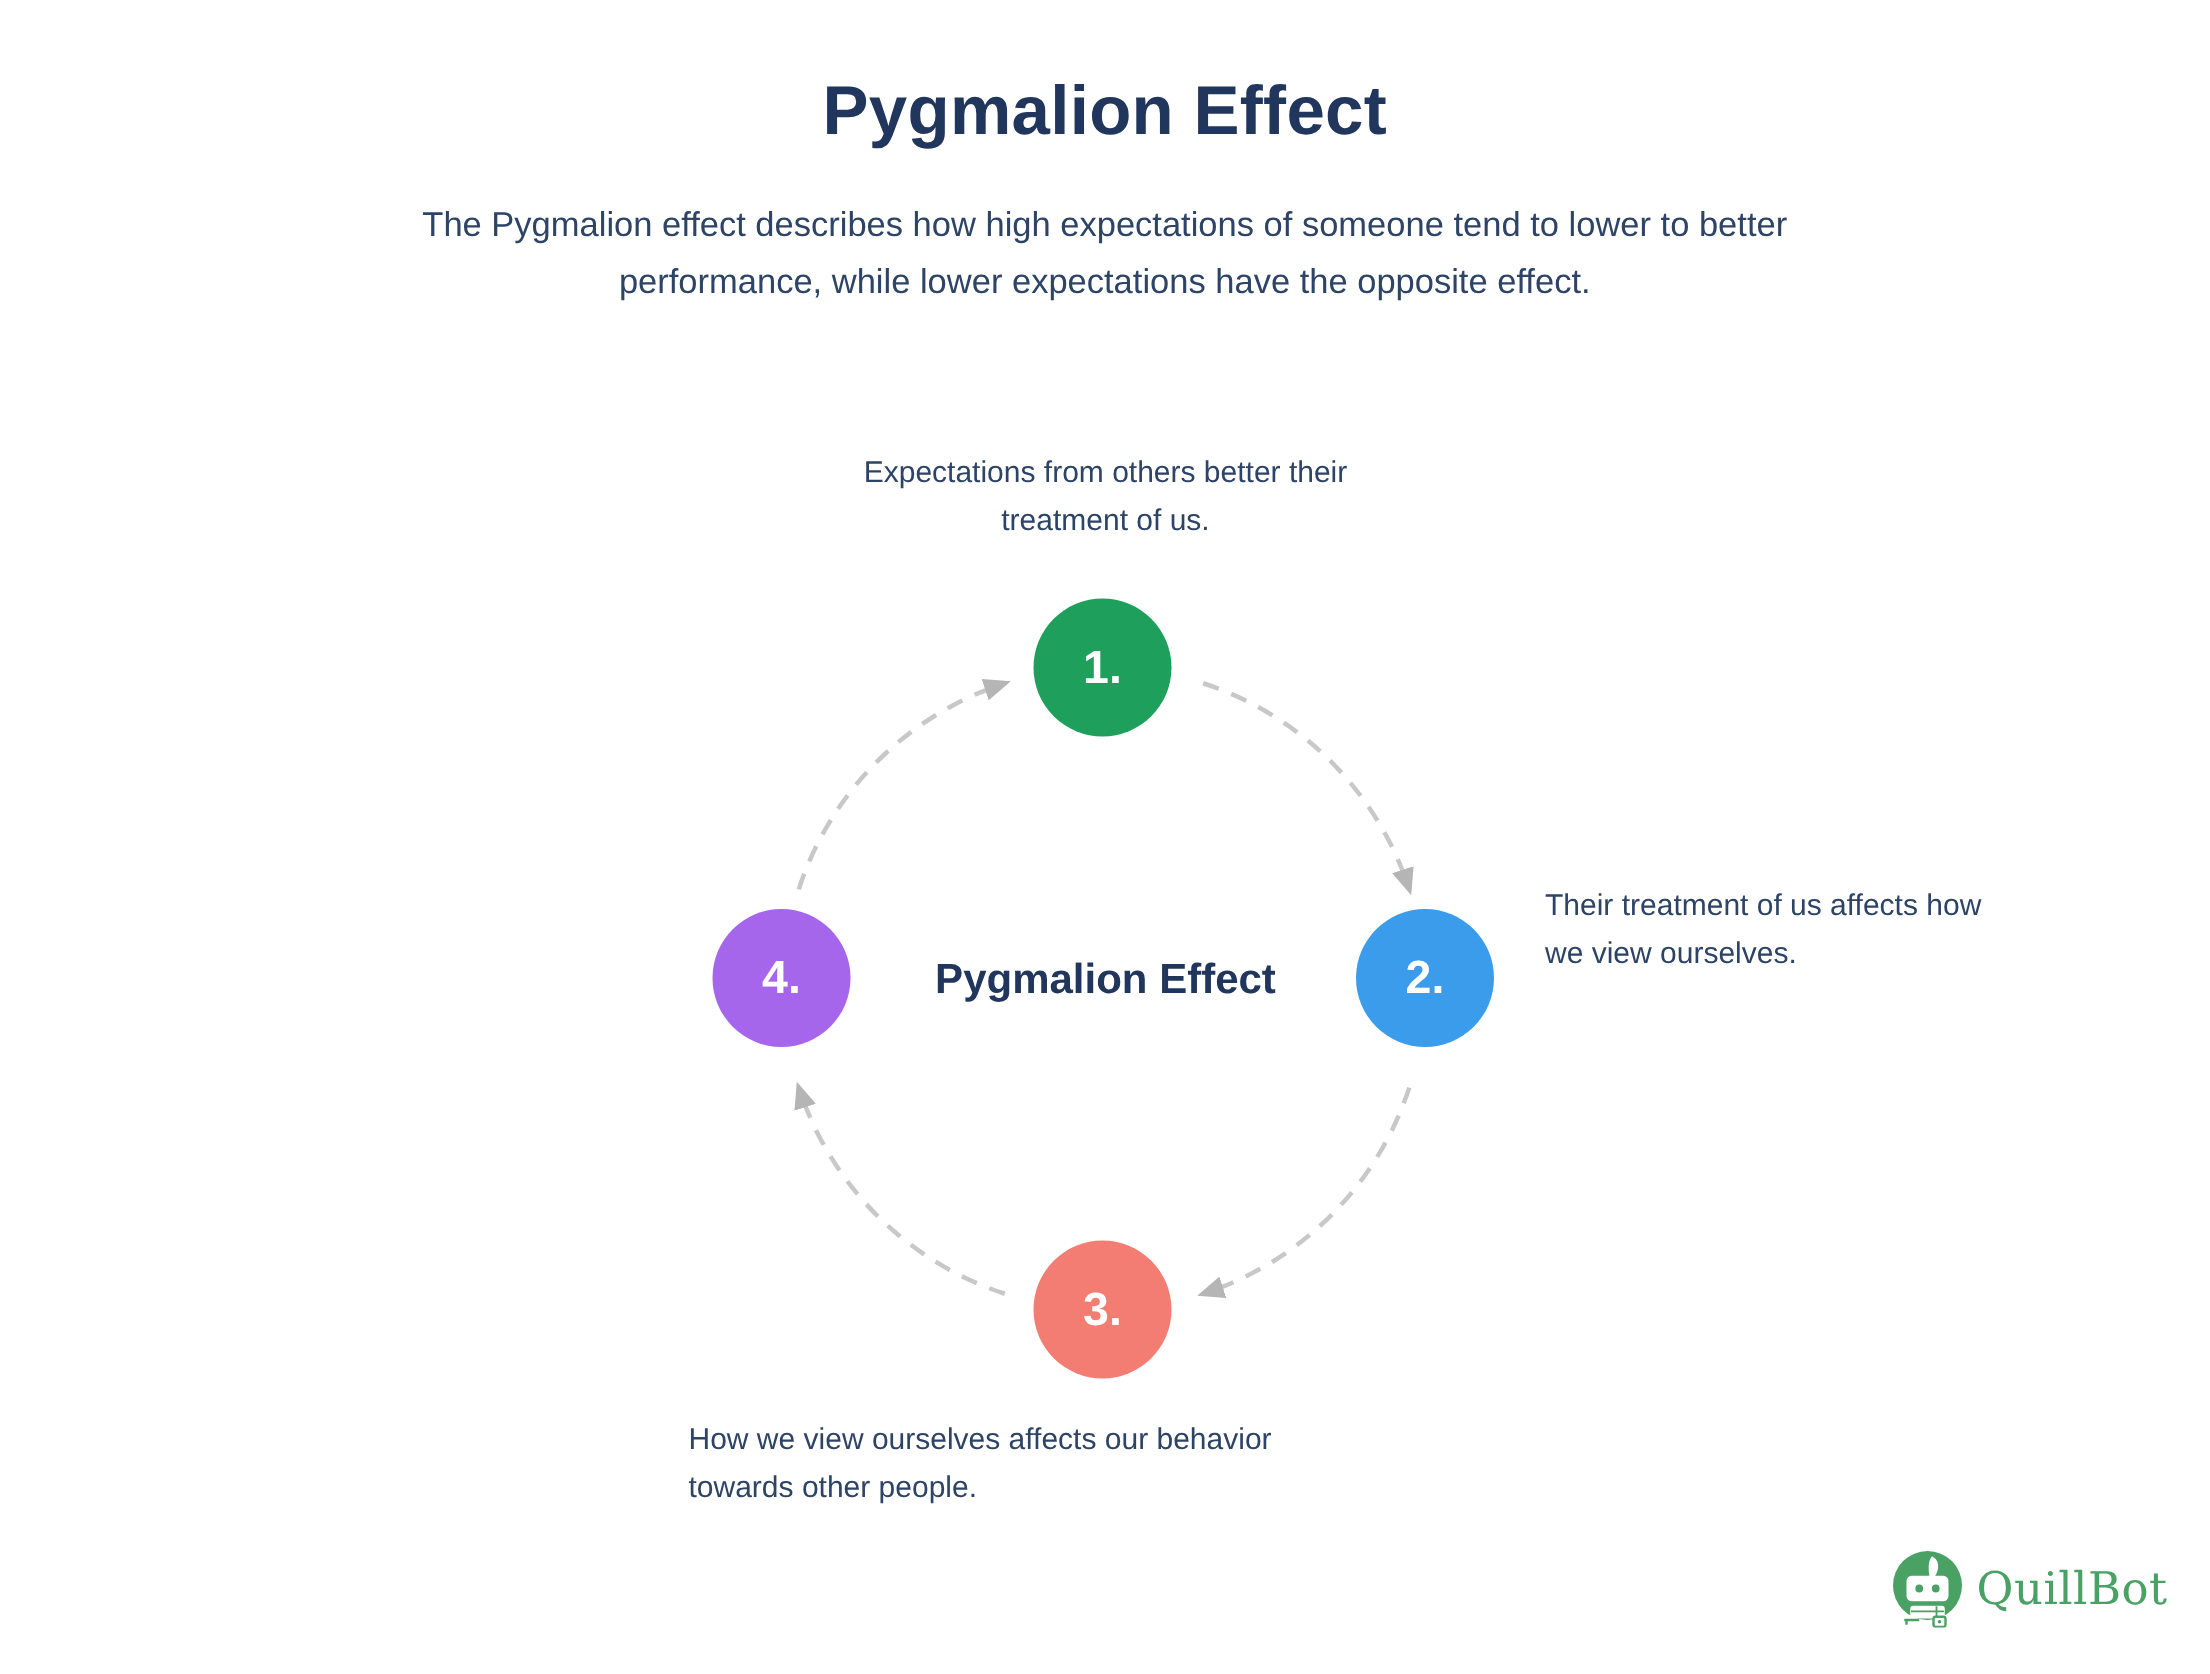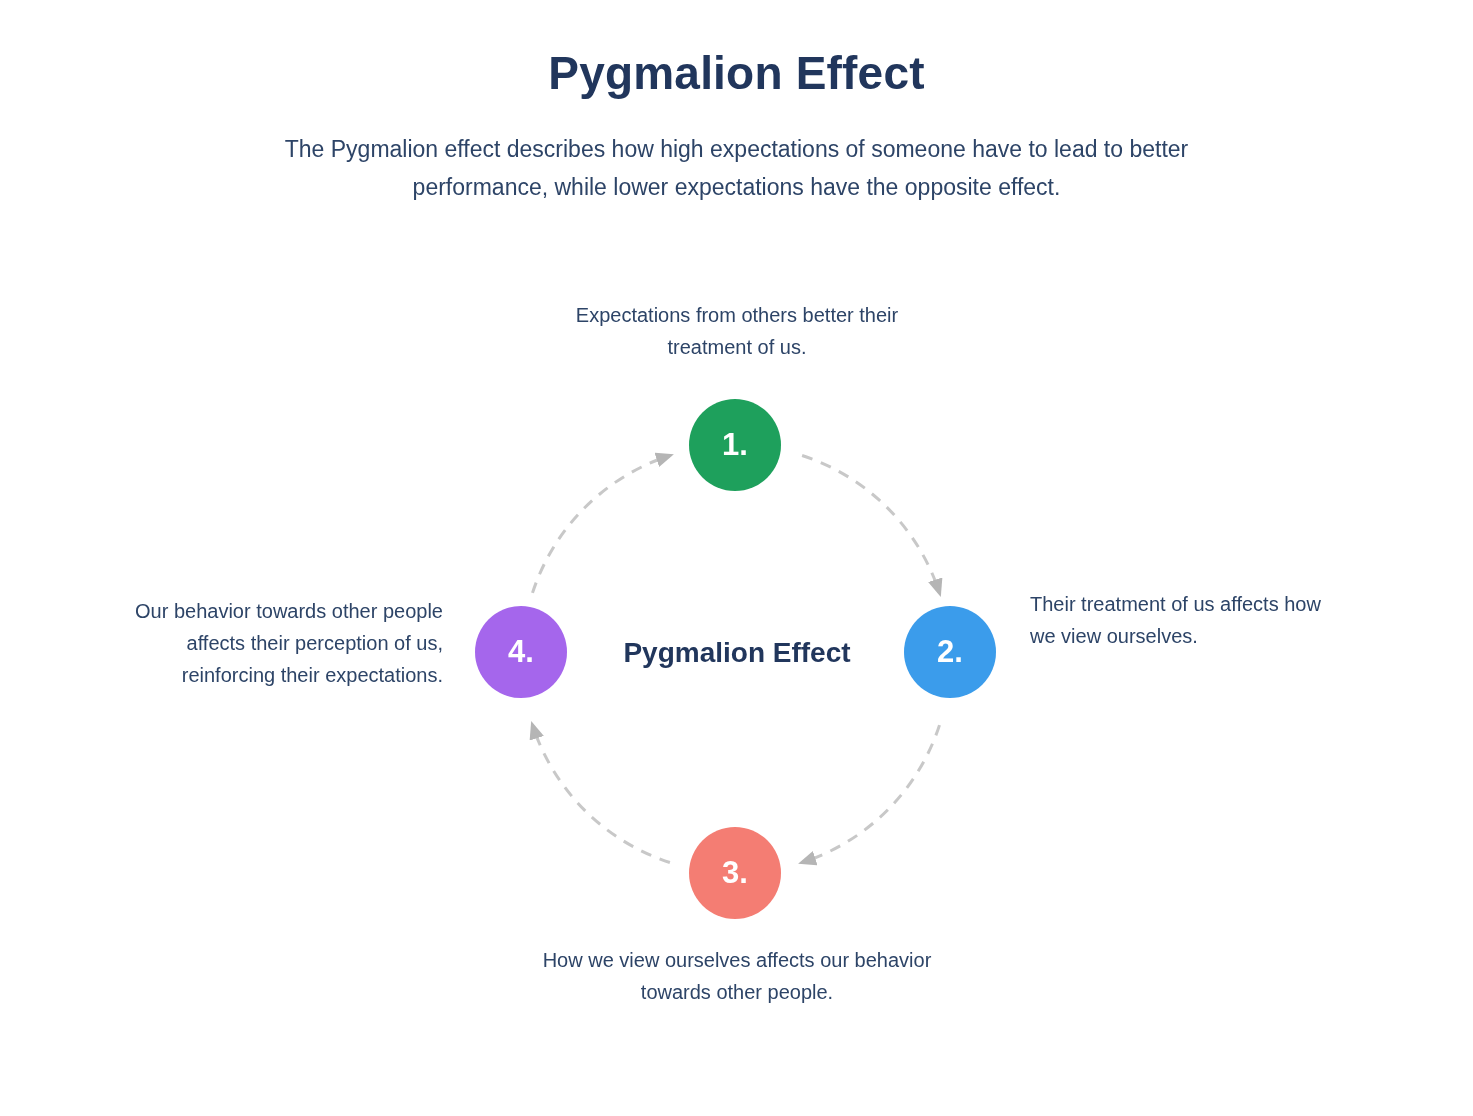--- a/index.html
+++ b/index.html
@@ -65,21 +65,21 @@
 
   .label {
     position: absolute;
     font-size: 20px;
     line-height: 32px;
     color: #2d4467;
     white-space: pre-line;
   }
   .label-top    { left: 437px;  top: 299px; width: 600px; text-align: center; }
   .label-right  { left: 1030px; top: 588px; text-align: left; }
-  .label-bottom { left: 437px;  top: 944px; width: 600px; text-align: center; }
+  .label-bottom { left: 459px;  top: 944px; width: 600px; text-align: left; }
   .label-left   { right: 1030px; top: 595px; text-align: right; }
 
   .logo {
     position: absolute;
     top: 1033px; right: 28px;
     display: flex;
     align-items: center;
     gap: 9px;
   }
   .logo-text {
@@ -89,21 +89,21 @@
     letter-spacing: 0.3px;
   }
 </style>
 </head>
 <body>
 
 <div class="canvas">
 
   <h1 class="title">Pygmalion Effect</h1>
 
-  <p class="subtitle">The Pygmalion effect describes how high expectations of someone have to lead to better
+  <p class="subtitle">The Pygmalion effect describes how high expectations of someone tend to lower to better
 performance, while lower expectations have the opposite effect.</p>
 
   <svg class="arcs" width="1473" height="1116" viewBox="0 0 1473 1116" aria-hidden="true">
     <defs>
       <marker id="arrowhead" markerWidth="6" markerHeight="5" refX="4.6" refY="2.5" orient="auto" markerUnits="strokeWidth">
         <path d="M0,0 L6,2.5 L0,5 Z" fill="#b5b5b5"></path>
       </marker>
     </defs>
     <g fill="none" stroke-width="3" stroke-dasharray="11 9" stroke-linecap="butt" stroke="#c8c8c8">
       <path d="M 532.5 592.9 A 214 214 0 0 1 669.9 455.5" marker-end="url(#arrowhead)"></path>
@@ -127,18 +127,35 @@
   </div>
 
   <div class="center-label">Pygmalion Effect</div>
 
   <div class="label label-top">Expectations from others better their
 treatment of us.</div>
   <div class="label label-right">Their treatment of us affects how
 we view ourselves.</div>
   <div class="label label-bottom">How we view ourselves affects our behavior
 towards other people.</div>
-  <div class="label label-left">Our behavior towards other people
-affects their perception of us,
-reinforcing their expectations.</div>
 
+  <div class="logo">
+    <svg width="48" height="52" viewBox="0 0 48 52" aria-hidden="true">
+      <circle cx="24" cy="24" r="23" fill="#4aa164"></circle>
+
+      <path d="M27 4.5 C31.5 6.5 32.5 12.5 29 17.8 L25.3 17.8 C24.2 11.5 24.8 7.2 27 4.5 Z" fill="#ffffff"></path>
+
+      <rect x="10" y="17.5" width="28" height="17" rx="3.5" fill="#ffffff"></rect>
+      <circle cx="18.5" cy="26" r="2.6" fill="#4aa164"></circle>
+      <circle cx="29.5" cy="26" r="2.6" fill="#4aa164"></circle>
+
+      <rect x="12.5" y="37.5" width="23" height="8.5" rx="2" fill="#ffffff"></rect>
+      <path d="M13 41.2 H35" fill="none" stroke-width="1.2" stroke="#4aa164"></path>
+      <path d="M30 37.8 V45.6" fill="none" stroke-width="1.2" stroke="#4aa164"></path>
+
+      <path d="M8.5 47 H18.5 M10 47 V50.2" fill="none" stroke-width="1.6" stroke="#4aa164"></path>
+      <rect x="28" y="44.8" width="8" height="6.8" rx="1.5" fill="#ffffff" stroke-width="1.6" stroke="#4aa164"></rect>
+      <circle cx="32" cy="48.2" r="1.2" fill="#4aa164"></circle>
+    </svg>
+    <span class="logo-text" style="color: rgb(74, 161, 100);">QuillBot</span>
+  </div>
 
 </div>
 
 </body></html>

